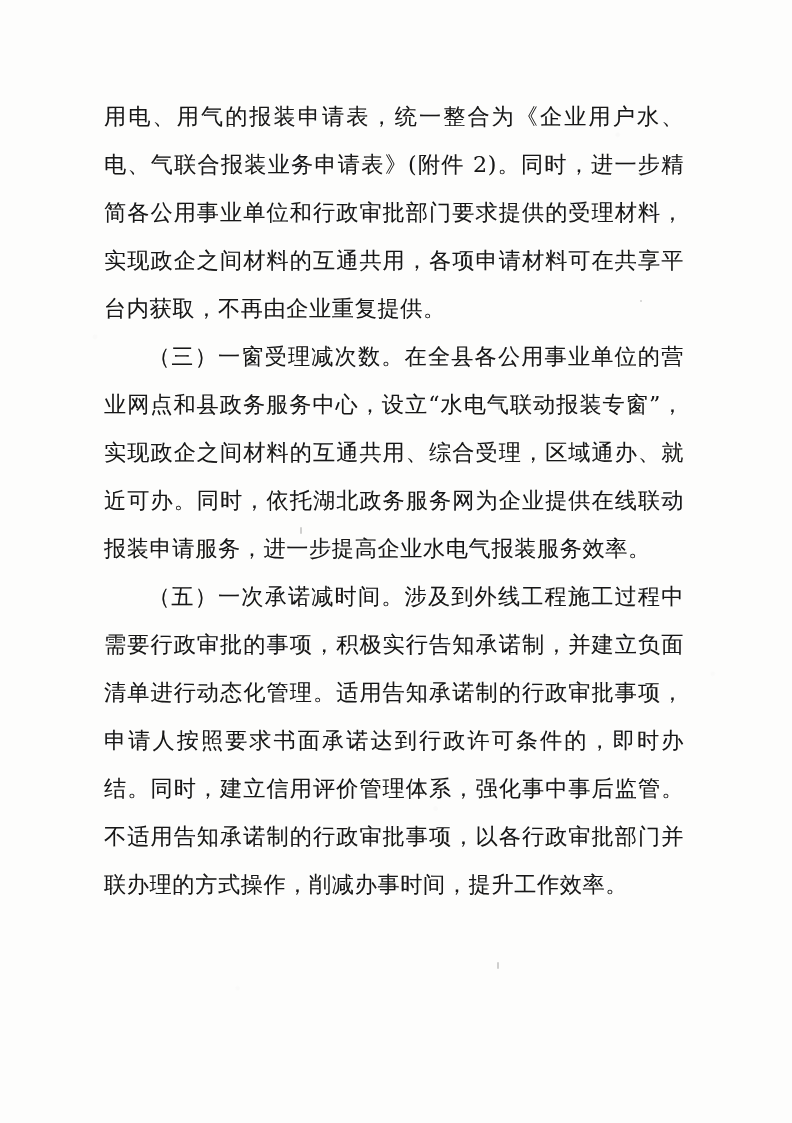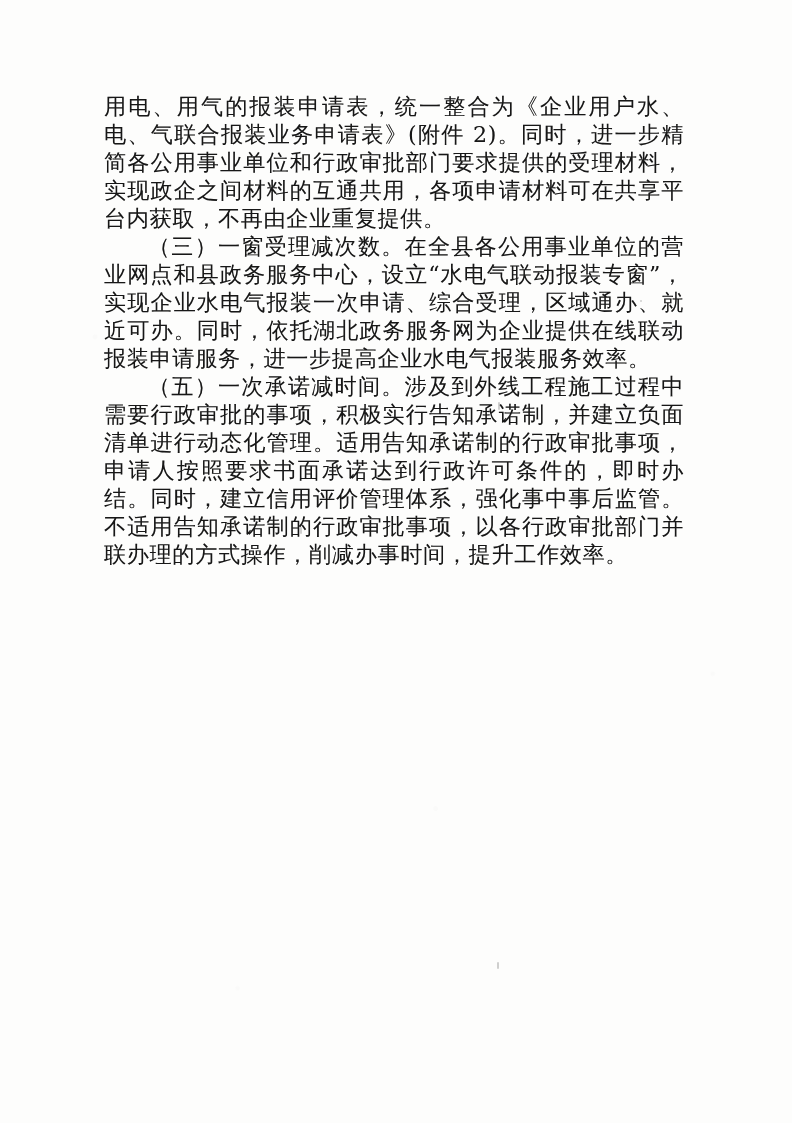--- a/index.html
+++ b/index.html
@@ -32,21 +32,21 @@
   }
   .doc-body {
     position: absolute;
     left: 104px;
     top: 92px;
     width: 580px;
   }
   p.para {
     margin: 0 0 0 0;
     font-size: 22.2px;
-    line-height: 28px;
+    line-height: 48px;
     color: #1b1b1b;
     text-align: justify;
     text-justify: inter-character;
     letter-spacing: 0.6px;
     font-family: "DejaVu Serif", serif;
     text-indent: 0;
   }
   p.indent {
     text-indent: 44px;
   }
@@ -62,21 +62,21 @@
     pointer-events: none;
   }
 </style>
 </head>
 <body>
 
 <div class="page">
 
   <div class="doc-body">
     <p class="para">用电、用气的报装申请表，统一整合为《企业用户水、电、气联合报装业务申请表》(附件 2)。同时，进一步精简各公用事业单位和行政审批部门要求提供的受理材料，实现政企之间材料的互通共用，各项申请材料可在共享平台内获取，不再由企业重复提供。</p>
-    <p class="para indent">（三）一窗受理减次数。在全县各公用事业单位的营业网点和县政务服务中心，设立“水电气联动报装专窗”，实现企业水电气报装一次申请、综合受理，区域通办、就近可办。同时，依托湖北政务服务网为企业提供在线联动报装申请服务，进一步提高企业水电气报装服务效率。</p>
+    <p class="para indent">（三）一窗受理减次数。在全县各公用事业单位的营业网点和县政务服务中心，设立“水电气联动报装专窗”，实现政企之间材料的互通共用、综合受理，区域通办、就近可办。同时，依托湖北政务服务网为企业提供在线联动报装申请服务，进一步提高企业水电气报装服务效率。</p>
     <p class="para indent">（五）一次承诺减时间。涉及到外线工程施工过程中需要行政审批的事项，积极实行告知承诺制，并建立负面清单进行动态化管理。适用告知承诺制的行政审批事项，申请人按照要求书面承诺达到行政许可条件的，即时办结。同时，建立信用评价管理体系，强化事中事后监管。不适用告知承诺制的行政审批事项，以各行政审批部门并联办理的方式操作，削减办事时间，提升工作效率。</p>
 
   </div>
 
   <span class="speck" style="left:498px;top:402px;width:2px;height:8px;border-radius:1px;"></span>
   <span class="speck" style="left:300px;top:527px;width:2px;height:7px;border-radius:1px;"></span>
   <span class="speck" style="left:497px;top:962px;width:2px;height:7px;border-radius:1px;"></span>
   <span class="speck" style="left:640px;top:300px;width:2px;height:2px;"></span>
 
 </div>

